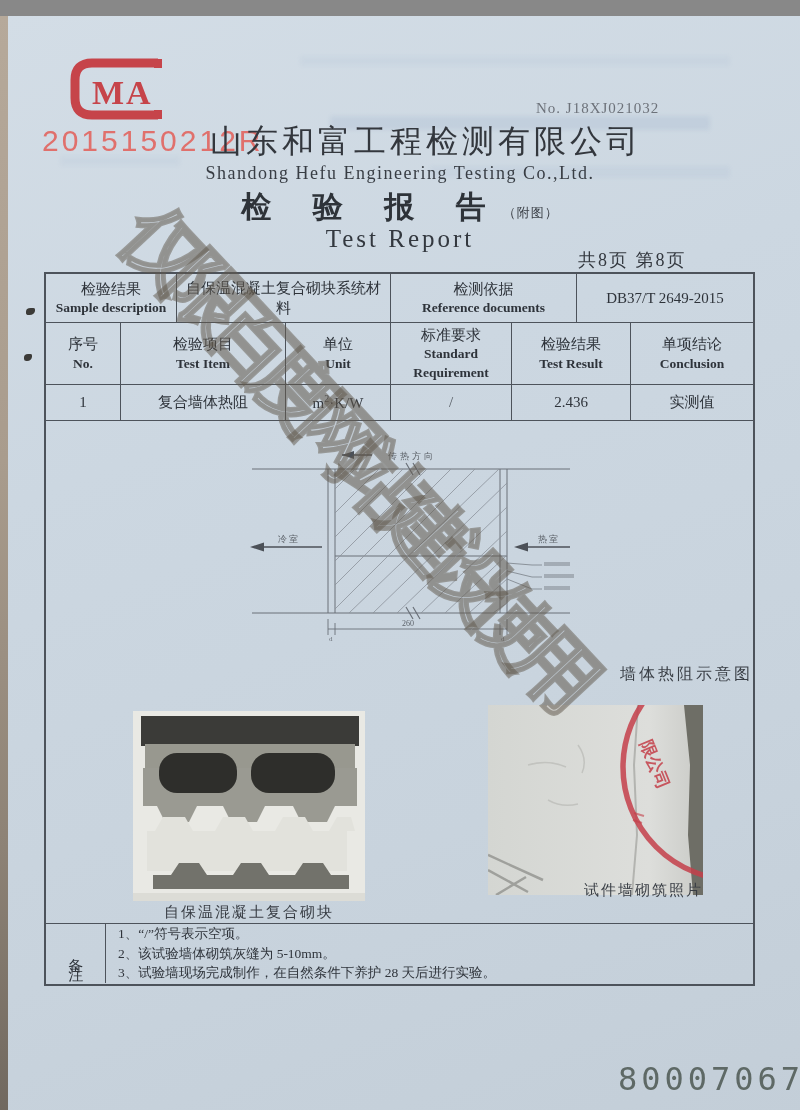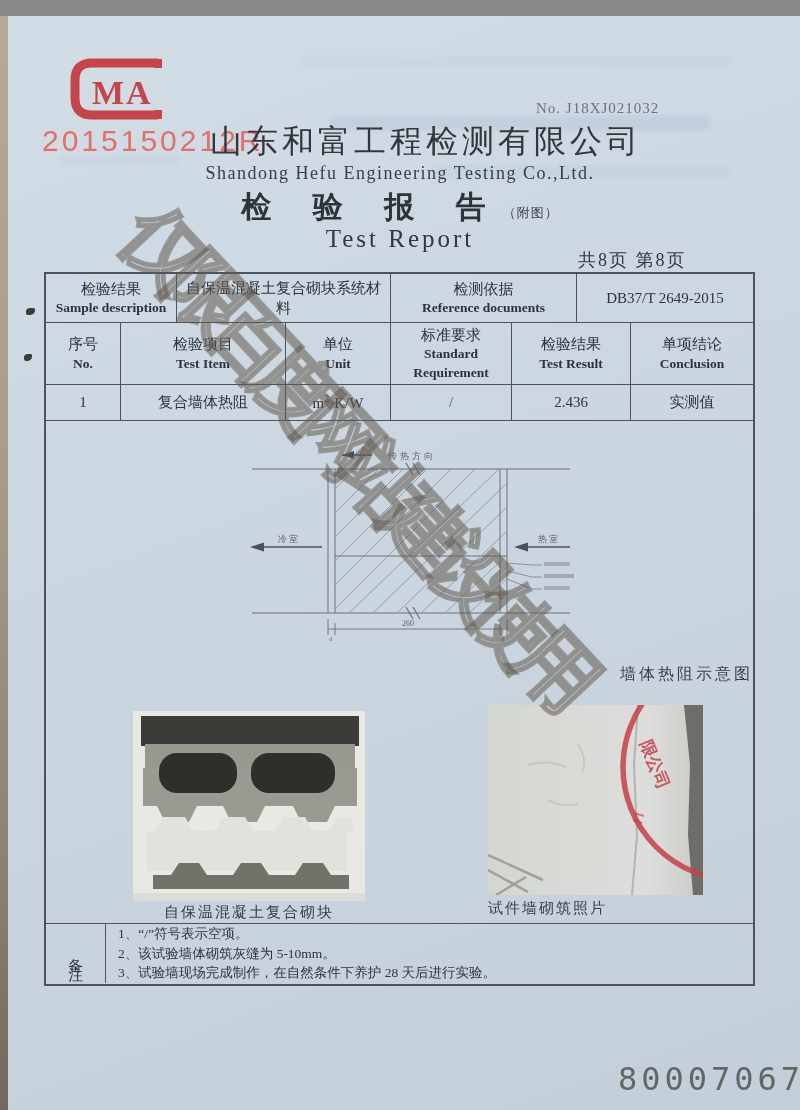--- a/index.html
+++ b/index.html
@@ -51,21 +51,21 @@
   .note-line{font-size:13.5px;color:#2f343b;line-height:1.45;white-space:nowrap;}
 
   
   .diagram{position:absolute;left:194px;top:22px;}
   .diagram-caption{position:absolute;left:0;right:0;top:243px;text-align:right;
     font-size:16px;letter-spacing:3px;color:#3a3f46;}
   .photo-left{position:absolute;left:87px;top:290px;}
   .photo-right{position:absolute;left:442px;top:284px;}
   .caption-left{position:absolute;left:87px;top:482px;width:232px;text-align:center;
     font-size:15px;letter-spacing:2px;color:#383d44;}
-  .caption-right{position:absolute;left:442px;top:478px;width:215px;text-align:left;
+  .caption-right{position:absolute;left:442px;top:460px;width:215px;text-align:right;
     font-size:15px;letter-spacing:2px;color:#383d44;}
 
   .serial{position:absolute;left:618px;top:1044px;font-family:"DejaVu Sans Mono","Liberation Mono",monospace;
     font-size:32px;letter-spacing:4px;color:#4d5852;opacity:.85;}
 
   .watermark{position:absolute;left:176px;top:168px;transform:rotate(47deg);transform-origin:0 0;
     white-space:nowrap;font-family:"Liberation Sans","DejaVu Sans",sans-serif;font-weight:bold;
     font-size:80px;letter-spacing:-16px;color:rgba(98,90,77,0.10);
     -webkit-text-stroke:2.5px rgba(98,90,77,0.50);z-index:40;pointer-events:none;}
 

